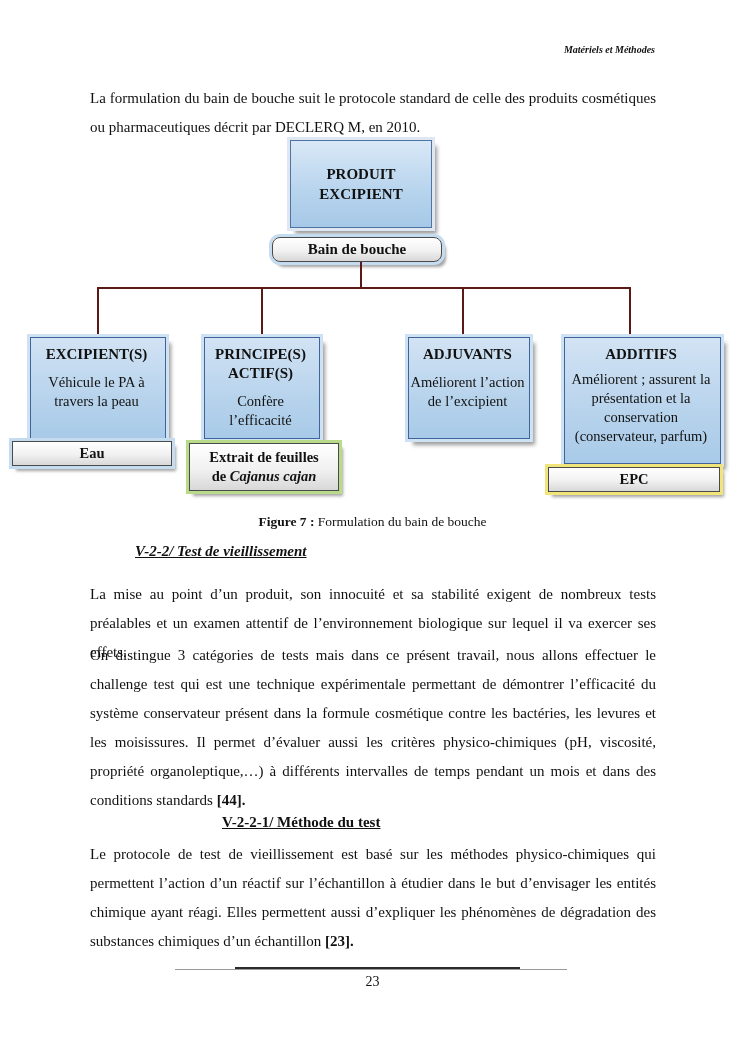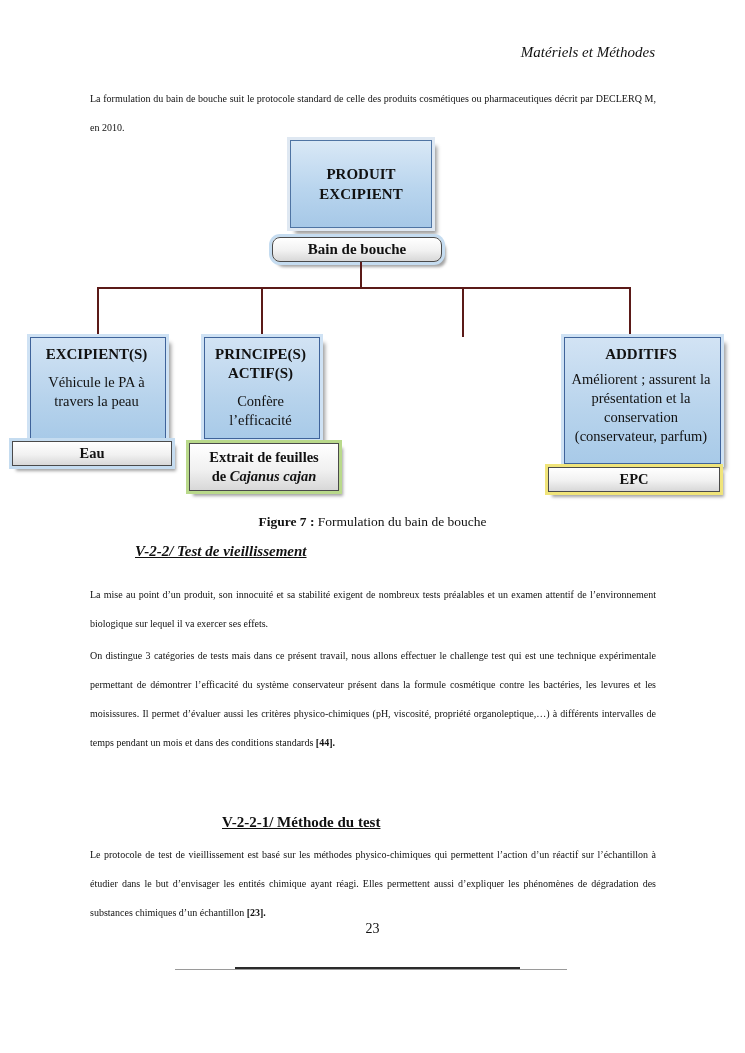--- a/index.html
+++ b/index.html
@@ -3,22 +3,22 @@
 <meta charset="utf-8">
 <style>
   * { margin:0; padding:0; box-sizing:border-box; }
   html,body { background:#ffffff; }
   .page {
     position:relative; width:745px; height:1053px; margin:0 auto;
     background:#ffffff; font-family:"Liberation Serif", serif; color:#111;
     overflow:hidden;
   }
   .abs { position:absolute; }
-  .body-text { font-size:10px; line-height:29px; text-align:justify; }
-  .running-header { font-size:15px; font-weight:normal; font-style:italic; }
+  .body-text { font-size:15px; line-height:29px; text-align:justify; }
+  .running-header { font-size:10px; font-weight:bold; font-style:italic; }
 
   
   .blue3d {
     background:linear-gradient(180deg,#d9e8f6 0%,#b9d5ee 55%,#a6c8e7 100%);
     border:1px solid #4f74a3;
     box-shadow:0 0 0 3px #dfe8f2, 5px 6px 4px #9b9b9b;
   }
   .branch {
     background:linear-gradient(180deg,#d2e3f4 0%,#b7d3ec 60%,#a8cae8 100%);
     border:1px solid #3f639a;
@@ -73,20 +73,24 @@
     <div class="abs branch" style="left:30px; top:202px; width:136px; height:102px;">
       <div class="btitle">EXCIPIENT(S)</div>
       <div class="bdesc">Véhicule le PA à travers la peau</div>
     </div>
 
     <div class="abs branch" style="left:204px; top:202px; width:116px; height:102px;">
       <div class="btitle">PRINCIPE(S) ACTIF(S)</div>
       <div class="bdesc">Confère l’efficacité</div>
     </div>
 
+    <div class="abs branch" style="left:408px; top:202px; width:122px; height:102px;">
+      <div class="btitle">ADJUVANTS</div>
+      <div class="bdesc">Améliorent l’action de l’excipient</div>
+    </div>
 
     <div class="abs branch" style="left:564px; top:202px; width:157px; height:127px;">
       <div class="btitle">ADDITIFS</div>
       <div class="bdesc" style="margin-top:6px;">Améliorent ; assurent la présentation et la conservation (conservateur, parfum)</div>
     </div>
 
     <div class="abs whitebar frame-blue" style="left:12px; top:306px; width:160px; height:25px;">Eau</div>
 
     <div class="abs whitebar frame-yellow" style="left:548px; top:332px; width:172px; height:25px;">EPC</div>
 
@@ -107,15 +111,15 @@
   <p class="abs body-text" style="left:90px; top:580px; width:566px;">La mise au point d’un produit, son innocuité et sa stabilité exigent de nombreux tests préalables et un examen attentif de l’environnement biologique sur lequel il va exercer ses effets.</p>
 
   <p class="abs body-text" style="left:90px; top:641px; width:566px;"><span>On distingue 3 catégories de tests mais dans ce présent travail, nous allons effectuer le challenge test qui est une technique expérimentale permettant de démontrer l’efficacité du système conservateur présent dans la formule cosmétique contre les bactéries, les levures et les moisissures. Il permet d’évaluer aussi les critères physico-chimiques (pH, viscosité, propriété organoleptique,…) à différents intervalles de temps pendant un mois et dans des conditions standards </span><b>[44].</b></p>
 
   <div class="abs h-plain" style="left:222px; top:814px;">V-2-2-1/ Méthode du test</div>
 
   <p class="abs body-text" style="left:90px; top:840px; width:566px;"><span>Le protocole de test de vieillissement est basé sur les méthodes physico-chimiques qui permettent l’action d’un réactif sur l’échantillon à étudier dans le but d’envisager les entités chimique ayant réagi.  Elles permettent aussi d’expliquer les phénomènes de dégradation des substances chimiques d’un échantillon </span><b>[23].</b></p>
 
   <div class="abs" style="left:175px; top:969px; width:392px; height:1px; background:#9a9a9a;"></div>
   <div class="abs" style="left:235px; top:967px; width:285px; height:2px; background:#2b2b2b;"></div>
-  <div class="abs pgnum" style="top:921px;">23</div>
+  <div class="abs pgnum" style="top:974px;">23</div>
 
 </div>
 
 </body></html>

